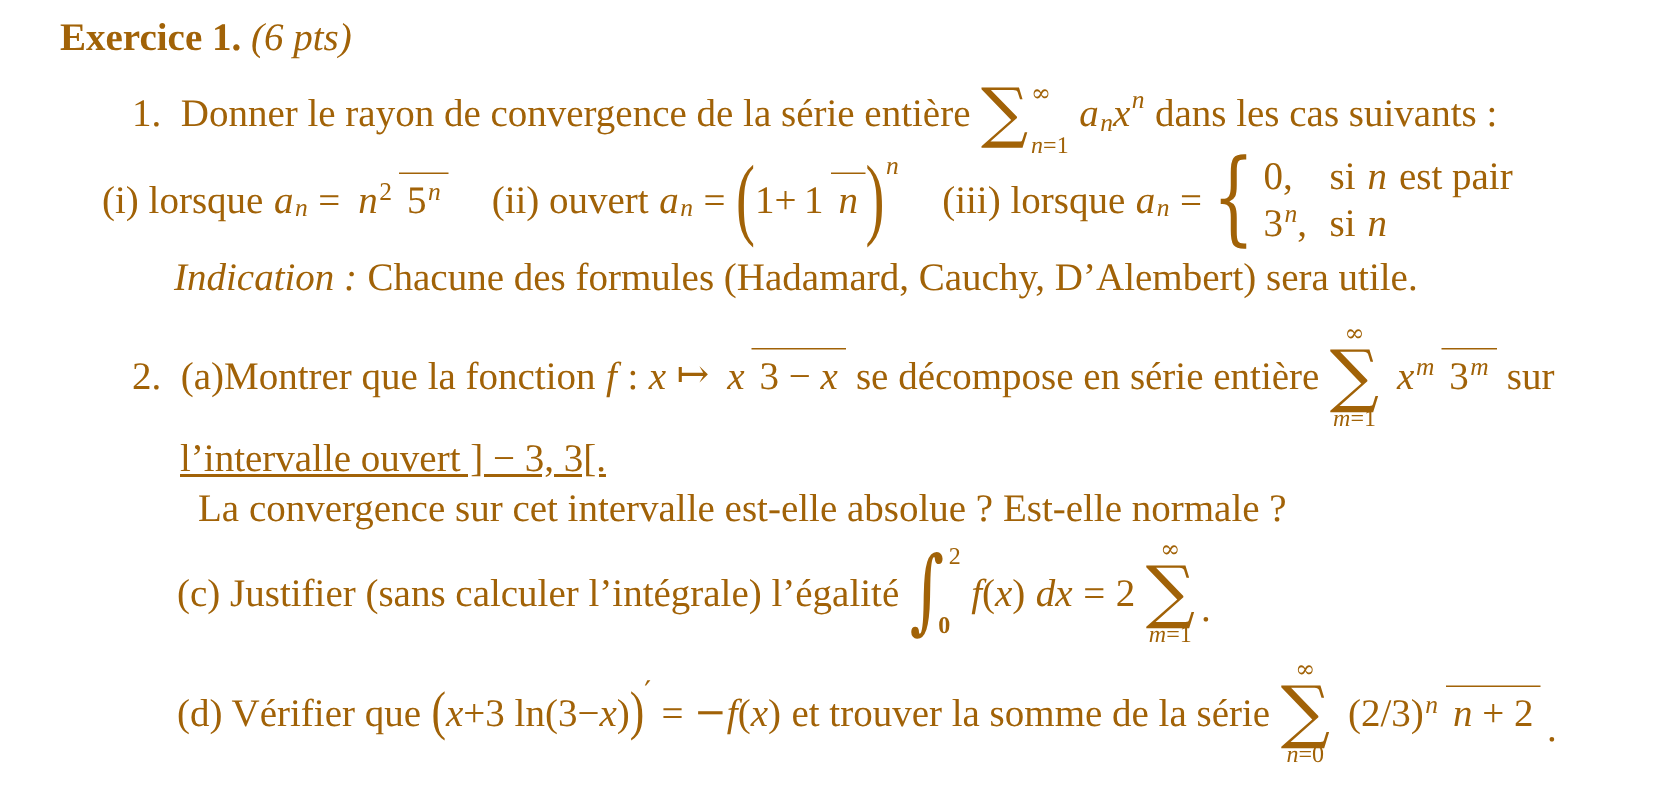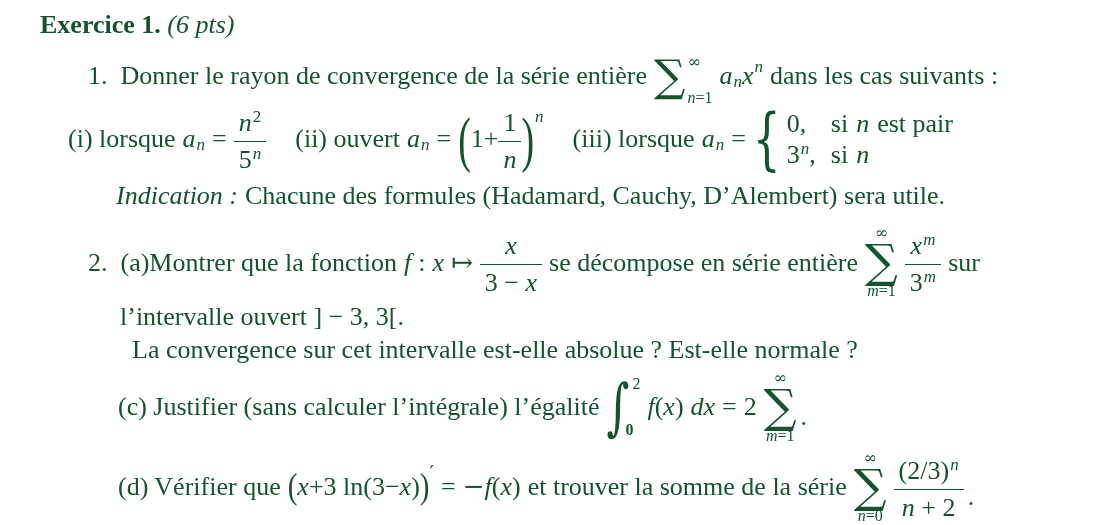--- a/index.html
+++ b/index.html
@@ -1,38 +1,38 @@
 <!DOCTYPE html>
 <html><head>
 <meta charset="utf-8">
 <style>
   html,body{margin:0;padding:0;background:#ffffff;}
   .page{
     position:relative;
     width:1104px;height:525px;
     box-sizing:border-box;
     background:#ffffff;
-    color:#14532d;
+    color:#a16207;
     font-family:"Liberation Serif","DejaVu Serif",serif;
     font-size:26px;
     overflow:hidden;
     padding:10px 0 0 40px;
   }
   .b{font-weight:bold;}
   .i{font-style:italic;}
   .mi{font-style:italic;}
   .row{display:flex;align-items:center;gap:7px;line-height:1.2;white-space:nowrap;}
   .qnum{margin-right:6px;}
   .sub{font-size:17px;position:relative;top:6px;margin-left:1px;}
   .sup{font-size:17px;position:relative;top:-9px;margin-left:1px;}
   .supbig{font-size:17px;position:relative;top:-22px;margin-left:1px;}
   .prime{font-size:20px;position:relative;top:-14px;}
   .op{font-family:"DejaVu Serif","DejaVu Sans",serif;}
   
-  .frac{display:inline-flex;flex-direction:column;align-self:center;text-align:center;}
+  .frac{display:inline-flex;align-self:center;text-align:center;}
   .fnum{display:block;padding:6px 5px 5px;line-height:1;}
   .fden{display:block;border-top:1.5px solid currentColor;padding:5px 5px 1px;line-height:1;}
   
   .isum{display:inline-flex;align-items:center;}
   .sigma{font-size:44px;line-height:.85;display:inline-block;}
   .ilim{display:inline-flex;flex-direction:column;justify-content:space-between;align-items:flex-start;
         height:52px;font-size:16px;line-height:1;transform:translateY(4px);margin-left:2px;}
   .ilimbot{display:inline-flex;}
   
   .dsum{display:inline-flex;flex-direction:column;align-items:center;line-height:1;}
@@ -56,21 +56,21 @@
   .caserow{display:flex;align-items:baseline;gap:8px;line-height:1.05;}
   .caseval{min-width:36px;}
   .chunk{display:inline-flex;align-items:center;white-space:nowrap;}
   .fperiod{align-self:center;transform:translateY(10px);margin-left:-3px;}
   
   .title{margin:0 0 2px 0;}
   .rowB{margin:10px 0 0 48px;}
   .rowC{margin:2px 0 0 28px;}
   .rowD{margin:6px 0 0 76px;text-align:center;}
   .rowE{margin:14px 0 0 48px;}
-  .rowF{margin:2px 12px 0 80px;}
+  .rowF{margin:2px 12px 0 80px;text-decoration:underline;}
   .rowG{margin:2px 0 0 92px;}
   .rowH{margin:4px 0 0 78px;}
   .rowI{margin:6px 0 0 78px;}
   .ml{margin-left:22px;}
 </style>
 </head>
 <body>
 
 <div class="page">
 

